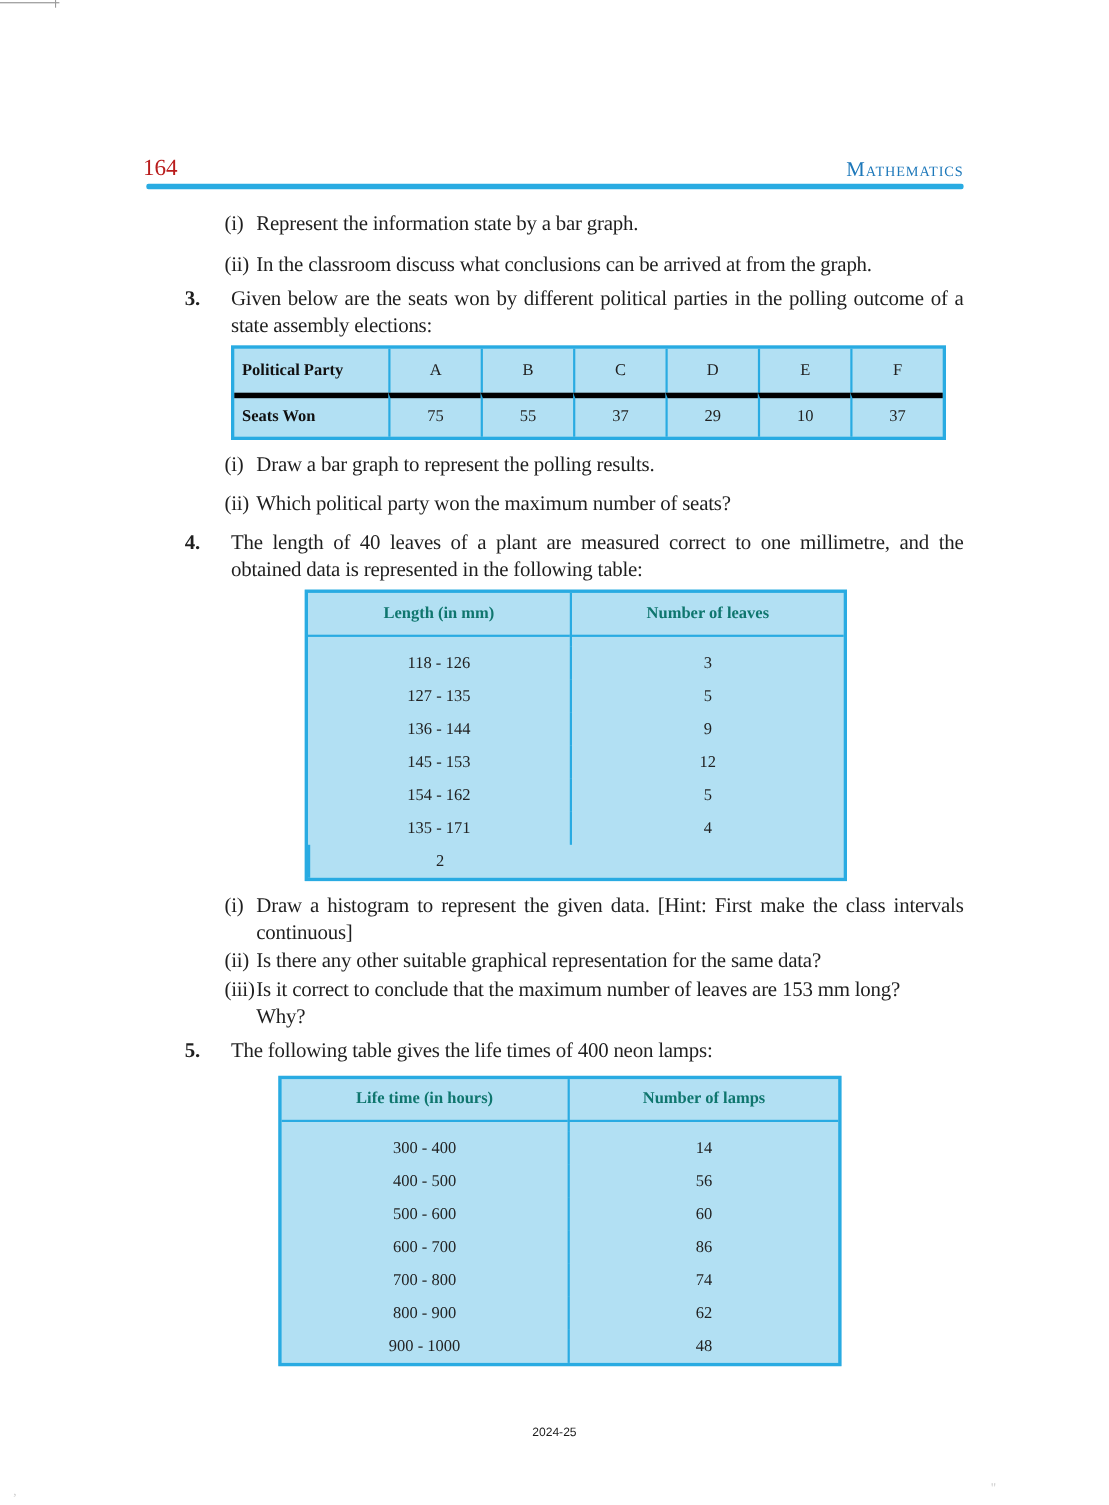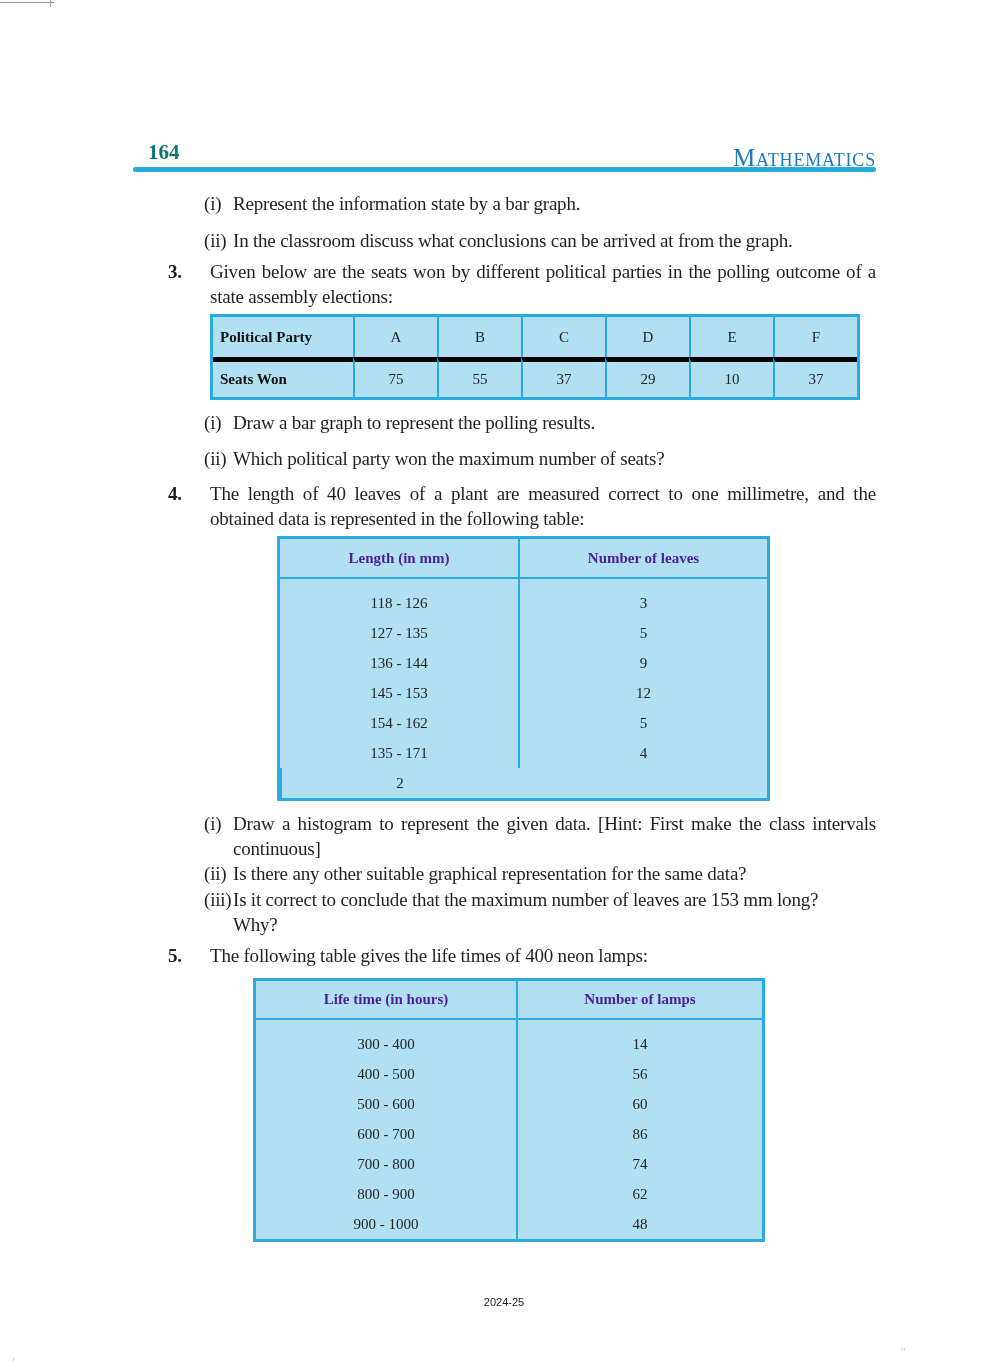--- a/index.html
+++ b/index.html
@@ -3,23 +3,23 @@
 <meta charset="utf-8">
 <style>
   html,body { margin:0; padding:0; background:#ffffff; }
   .page {
     position:relative; width:1008px; height:1368px; background:#ffffff;
     font-family:"Liberation Serif", serif; color:#1f1f1f; overflow:hidden;
   }
   .abs { position:absolute; }
 
   
-  .pageno { left:148px; top:140px; font-size:21px; color:#0f766e;font-weight:bold; }
+  .pageno { left:130px; top:140px; font-size:21px; color:#b91c1c; }
   .subject {
-    right:132px; top:144px; font-size:25px; color:#1d78ba;
+    right:132px; top:144px; font-size:19px; color:#1d78ba;
     font-variant:small-caps; letter-spacing:0.8px;
   }
   .rule { left:133px; top:167px; width:743px; height:5px; background:#29abe2; border-radius:2px; }
 
   
   .sub { position:absolute; left:204px; width:672px; font-size:19px; line-height:25px; letter-spacing:-0.2px; }
   .sub .lbl { position:absolute; left:0; top:0; }
   .sub .txt { display:block; margin-left:29px; text-align:justify; }
   .qrow { position:absolute; left:168px; width:708px; font-size:19px; line-height:25px; letter-spacing:-0.2px; }
   .qrow .qnum { position:absolute; left:0; top:0; font-weight:bold; }
@@ -32,21 +32,21 @@
   
   .t1 { left:210px; top:314px; width:644px; grid-template-columns:140px repeat(6,1fr); grid-template-rows:40px 40px; }
   .t1 div { border-left:2px solid #29abe2; border-top:5px solid #000000; }
   .t1 div:nth-child(-n+7) { border-top:none; }
   .t1 div:nth-child(1), .t1 div:nth-child(8) { border-left:none; justify-content:flex-start; padding-left:7px; }
   .t1 .hd { font-weight:bold; color:#111111; }
 
   
   .t2 { left:277px; top:536px; width:487px; grid-template-columns:238px 1fr; grid-template-rows:40px 9px repeat(7,30px); }
   .t3 { left:253px; top:978px; width:506px; grid-template-columns:260px 1fr; grid-template-rows:39px 9px repeat(7,30px); }
-  .fq .th { font-weight:bold; color:#4c1d95; border-bottom:2px solid #29abe2; }
+  .fq .th { font-weight:bold; color:#0f766e; border-bottom:2px solid #29abe2; }
   .fq .c2 { border-left:2px solid #29abe2; }
 
   
   .footer { left:0; right:0; top:1296px; text-align:center; font-family:"Liberation Sans", sans-serif; font-size:11px; color:#1c1c1c; }
 
   
   .cropline { left:0; top:2px; width:54px; height:1px; background:#8f8f8f; }
   .croptick { left:50px; top:0; width:1px; height:7px; background:#9a9a9a; }
   .smudge { font-size:12px; color:#cccccc; }
 </style>

